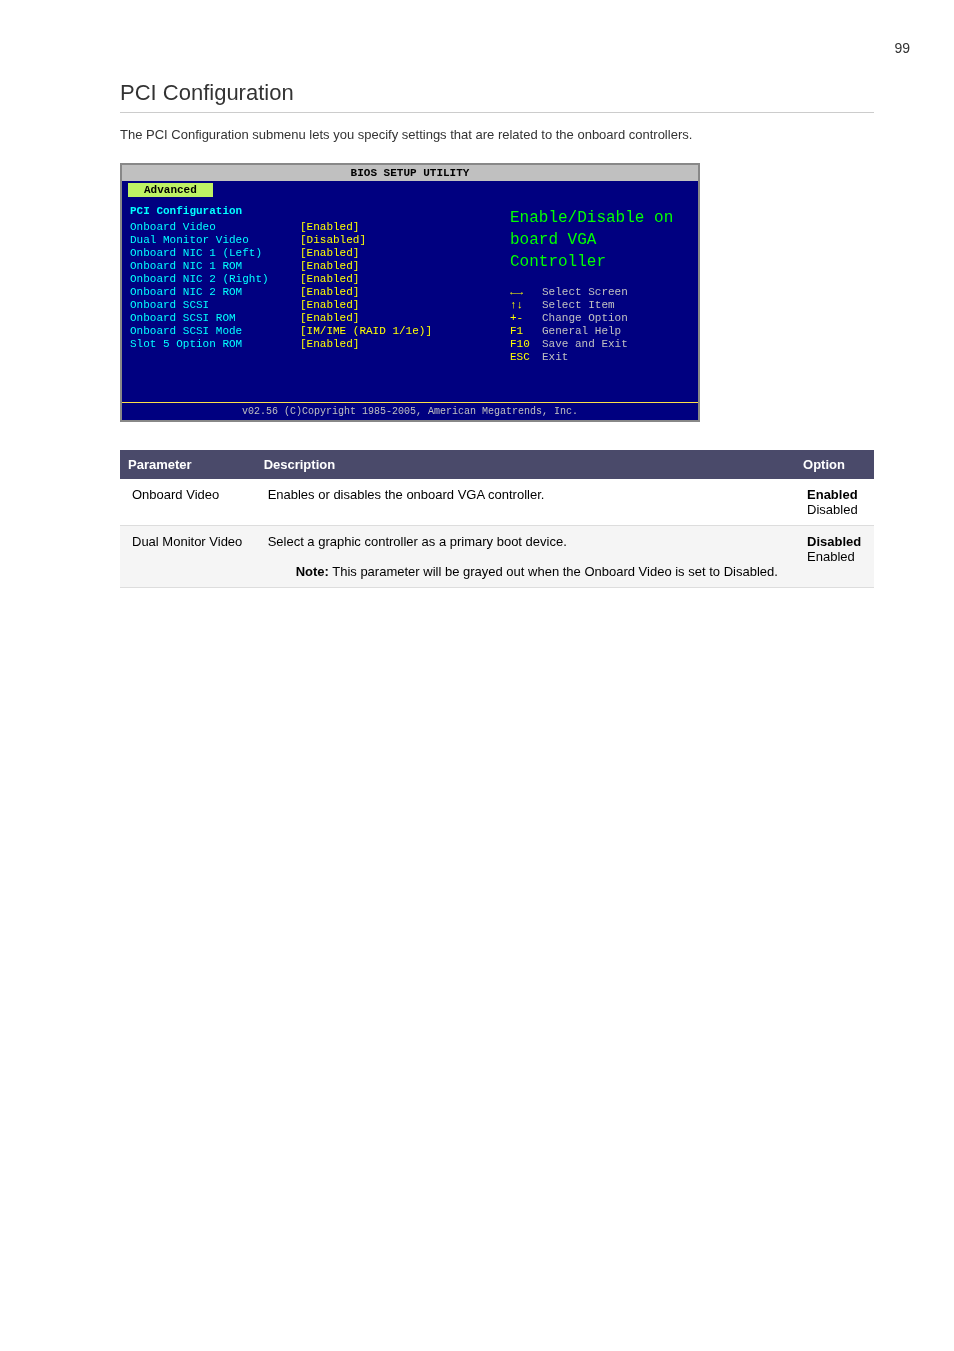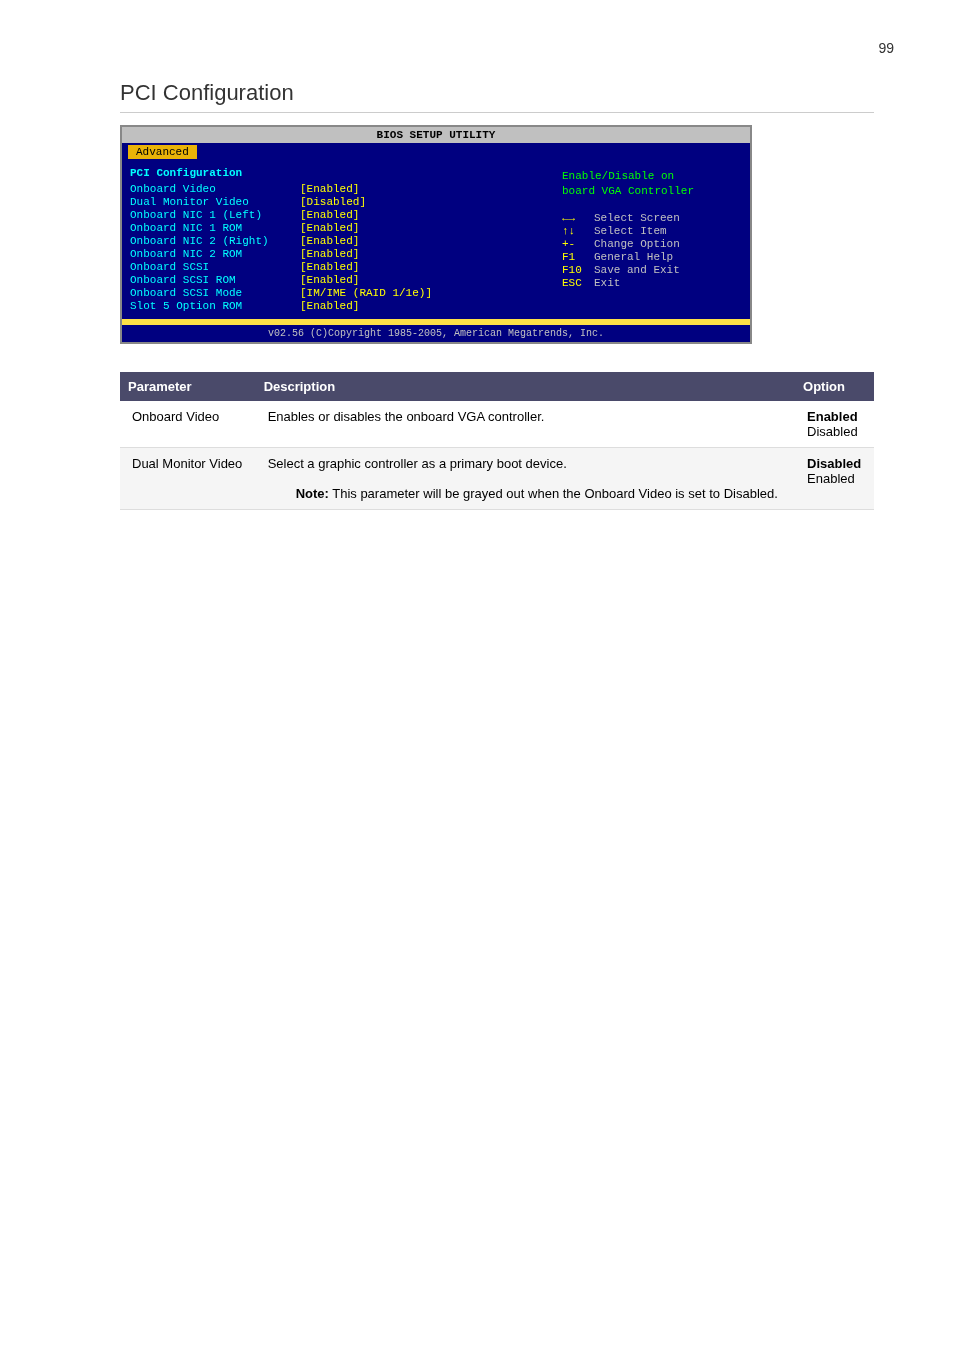--- a/index.html
+++ b/index.html
@@ -9,21 +9,21 @@
       font-size: 14px;
       color: #000;
       width: 954px;
       min-height: 1351px;
       position: relative;
     }
 
     .page-number {
       position: absolute;
       top: 40px;
-      right: 60px;
+      right: 44px;
       font-size: 14px;
       color: #333;
     }
 
     .content-area {
       margin: 80px 80px 40px 120px;
     }
 
     .page-title {
       font-size: 22px;
@@ -41,21 +41,21 @@
       line-height: 1.5;
     }
 
     
     .bios-box {
       background: #000080;
       color: #00ffff;
       font-family: 'Courier New', Courier, monospace;
       font-size: 11px;
       padding: 0;
-      width: 632px;
+      width: 580px;
       border: 2px solid #888;
       margin-bottom: 28px;
     }
 
     .bios-title-bar {
       background: #c0c0c0;
       color: #000;
       text-align: center;
       font-family: 'Courier New', Courier, monospace;
       font-size: 11px;
@@ -63,26 +63,26 @@
       padding: 2px 0;
     }
 
     .bios-tab-bar {
       background: #000080;
       padding: 2px 6px;
     }
 
     .bios-tab {
       display: inline-block;
-      background: #eab308;
+      background: #bef264;
       color: #000;
       font-family: 'Courier New', Courier, monospace;
       font-size: 11px;
-      font-weight: normal;
-      padding: 1px 8px;
+      font-weight: bold;
+      padding: 1px 16px;
     }
 
     .bios-body {
       display: flex;
       padding: 6px 8px;
       gap: 8px;
     }
 
     .bios-left {
       flex: 1;
@@ -119,21 +119,21 @@
 
     .bios-value {
       color: #ffff00;
       font-family: Liberation Mono, monospace;
       font-size: 11px;
     }
 
     .bios-help-text {
       color: #00ff00;
       font-family: 'Courier New', Courier, monospace;
-      font-size: 11px;
+      font-size: 16px;
       line-height: 1.4;
       margin-top: 2px;
     }
 
     .bios-key-section {
       margin-top: 12px;
       color: #c0c0c0;
       font-family: 'Courier New', Courier, monospace;
       font-size: 11px;
     }
@@ -153,21 +153,22 @@
       color: #c0c0c0;
     }
 
     .bios-footer {
       background: #000080;
       text-align: center;
       color: #c0c0c0;
       font-family: 'Courier New', Courier, monospace;
       font-size: 10px;
       padding: 3px 0;
-      border-top: 6px solid #fde047;
+      border-top: 1px solid #fde047;
+      margin-top: 32px;
     }
 
     
     .param-table {
       width: 100%;
       border-collapse: collapse;
       font-size: 13px;
     }
 
     .param-table th {
@@ -205,20 +206,21 @@
   </style>
 </head>
 <body>
 
 <div class="page-number">99</div>
 
 <div class="content-area">
 
   <h1 class="page-title">PCI Configuration</h1>
 
+  <p class="intro-text">The PCI Configuration submenu lets you specify settings that are related to the onboard controllers.</p>
 
   <div class="bios-box">
     <div class="bios-title-bar">BIOS SETUP UTILITY</div>
     <div class="bios-tab-bar">
       <span class="bios-tab">Advanced</span>
     </div>
     <div class="bios-body">
       <div class="bios-left">
         <div class="bios-section-header">PCI Configuration</div>
         <div id="bios-items-container">

